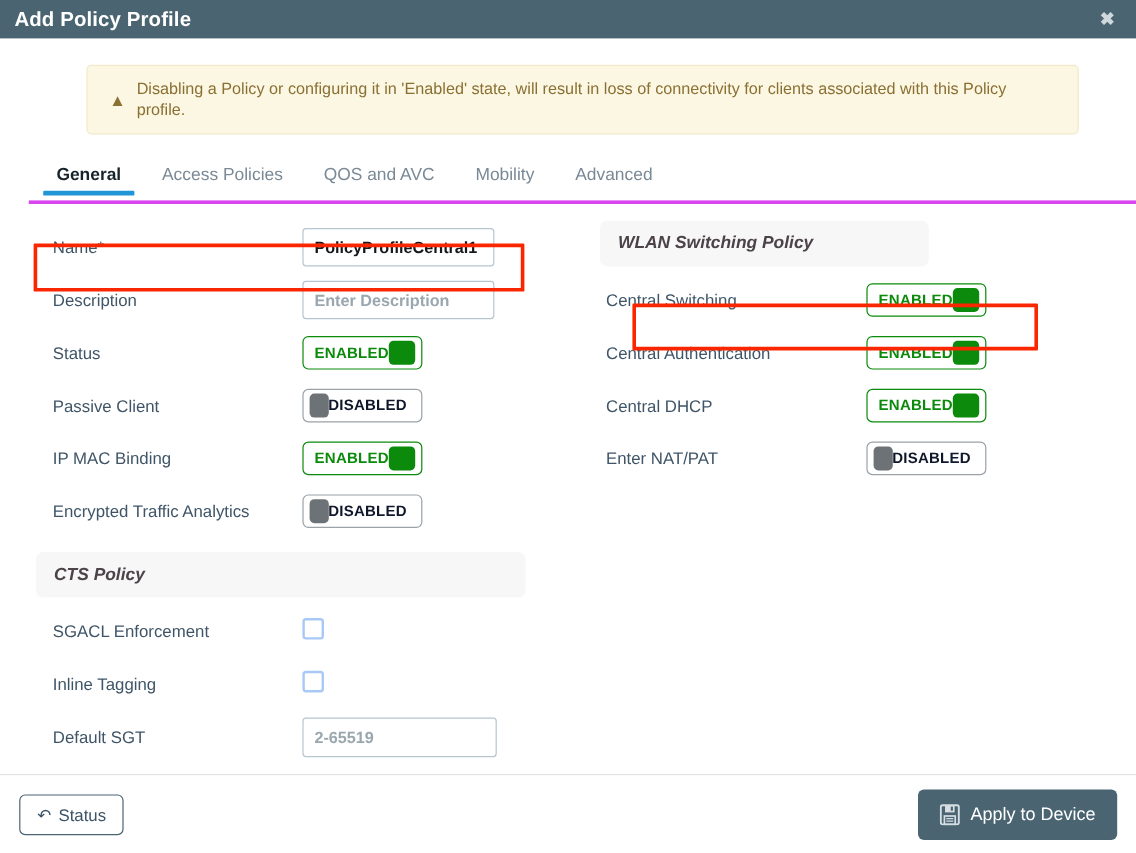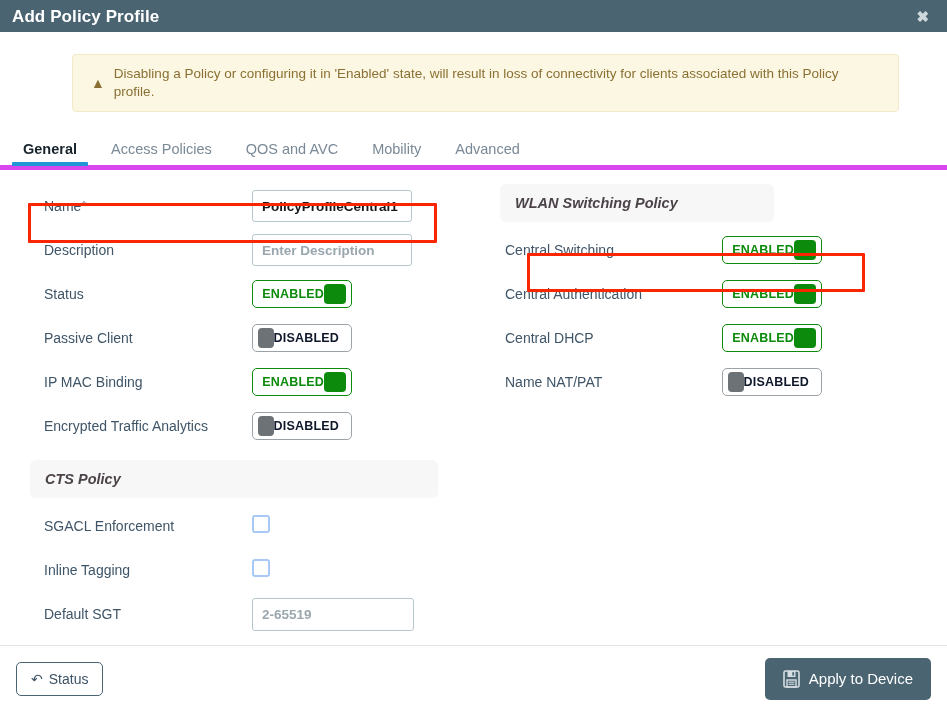--- a/index.html
+++ b/index.html
@@ -75,24 +75,25 @@
   .warning-text {
     color: #8a7033;
     font-size: 13.5px;
     line-height: 1.35;
   }
 
   
   .tabs {
     margin-top: 22px;
     padding-left: 12px;
-    border-bottom: 5px solid #d946ef;
-    display: flex;
-    align-items: flex-end;
+    border-bottom: 3px solid #d946ef;
+    display: flex;
+    align-items: center;
     height: 36px;
+    margin-left: 24px;
   }
   .tab {
     font-size: 14.5px;
     color: #7a8996;
     padding: 0 11px 9px 11px;
     margin-right: 12px;
     cursor: pointer;
     position: relative;
     white-space: nowrap;
     line-height: 1;
@@ -418,21 +419,21 @@
           <div class="field-label">Central DHCP</div>
           <div class="field-control">
             <div class="toggle on">
               <span class="label">ENABLED</span>
               <span class="knob"></span>
             </div>
           </div>
         </div>
 
         <div class="field-row">
-          <div class="field-label">Name NAT/PAT</div>
+          <div class="field-label">Enter NAT/PAT</div>
           <div class="field-control">
             <div class="toggle off">
               <span class="knob"></span>
               <span class="label">DISABLED</span>
             </div>
           </div>
         </div>
       </div>
     </div>
 

